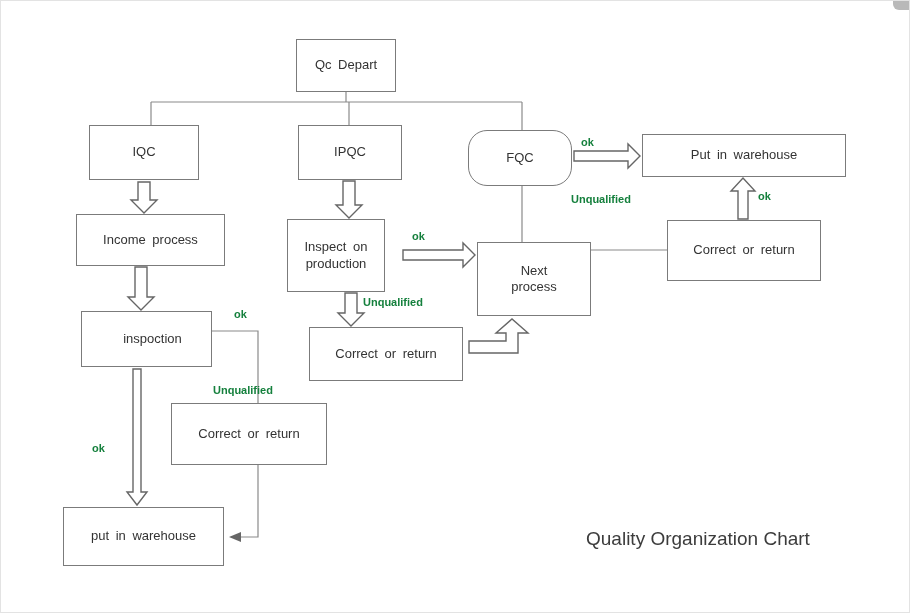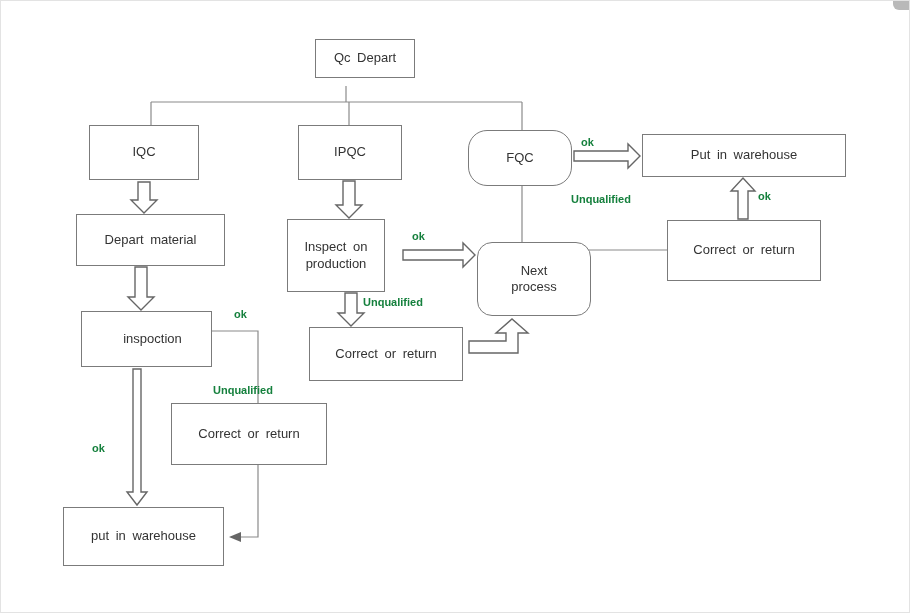--- a/index.html
+++ b/index.html
@@ -89,51 +89,52 @@
       <path d="M573,150 L627,150 L627,143 L639,155 L627,167 L627,160 L573,160 Z"></path>
 
       <path d="M737,218 L737,190 L730,190 L742,177 L754,190 L747,190 L747,218 Z"></path>
 
       <path d="M132,368 L132,491 L126,491 L136,504 L146,491 L140,491 L140,368 Z"></path>
 
       <path d="M468,340 L505,340 L505,332 L495,332 L511,318 L527,332 L517,332 L517,352 L468,352 Z"></path>
     </g>
   </svg>
 
-  <div class="node" style="left:295px;top:38px;width:100px;height:39px;margin-left:19px;">Qc Depart</div>
+  <div class="node" style="left:295px;top:38px;width:100px;height:53px;">Qc Depart</div>
 
   <div class="node" style="left:88px;top:124px;width:110px;height:55px;">IQC</div>
 
   <div class="node" style="left:297px;top:124px;width:104px;height:55px;">IPQC</div>
 
   <div class="node" style="left:467px;top:129px;width:104px;height:56px;border-radius:19px;">FQC</div>
 
   <div class="node" style="left:641px;top:133px;width:204px;height:43px;">Put in warehouse</div>
 
   <div class="node" style="left:666px;top:219px;width:154px;height:61px;">Correct or return</div>
 
-  <div class="node" style="left:75px;top:213px;width:149px;height:52px;">Depart material</div>
+  <div class="node" style="left:75px;top:213px;width:149px;height:52px;">Income process</div>
 
   <div class="node" style="left:80px;top:310px;width:131px;height:56px;padding-left:12px;">inspoction</div>
 
   <div class="node" style="left:170px;top:402px;width:156px;height:62px;">Correct or return</div>
 
   <div class="node" style="left:62px;top:506px;width:161px;height:59px;">put in warehouse</div>
 
   <div class="node" style="left:286px;top:218px;width:98px;height:73px;">Inspect on
 production</div>
 
-  <div class="node" style="left:476px;top:241px;width:114px;height:74px;border-radius:15px;">Next
+  <div class="node" style="left:476px;top:241px;width:114px;height:74px;">Next
 process</div>
 
   <div class="node" style="left:308px;top:326px;width:154px;height:54px;">Correct or return</div>
 
   <div class="edge-label" style="left:580px;top:135px;">ok</div>
   <div class="edge-label" style="left:570px;top:192px;">Unqualified</div>
   <div class="edge-label" style="left:757px;top:189px;">ok</div>
   <div class="edge-label" style="left:411px;top:229px;">ok</div>
   <div class="edge-label" style="left:362px;top:295px;">Unqualified</div>
   <div class="edge-label" style="left:233px;top:307px;">ok</div>
   <div class="edge-label" style="left:212px;top:383px;">Unqualified</div>
   <div class="edge-label" style="left:91px;top:441px;">ok</div>
 
+  <div class="chart-title">Quality Organization Chart</div>
 
 </div>
 
 </body></html>

